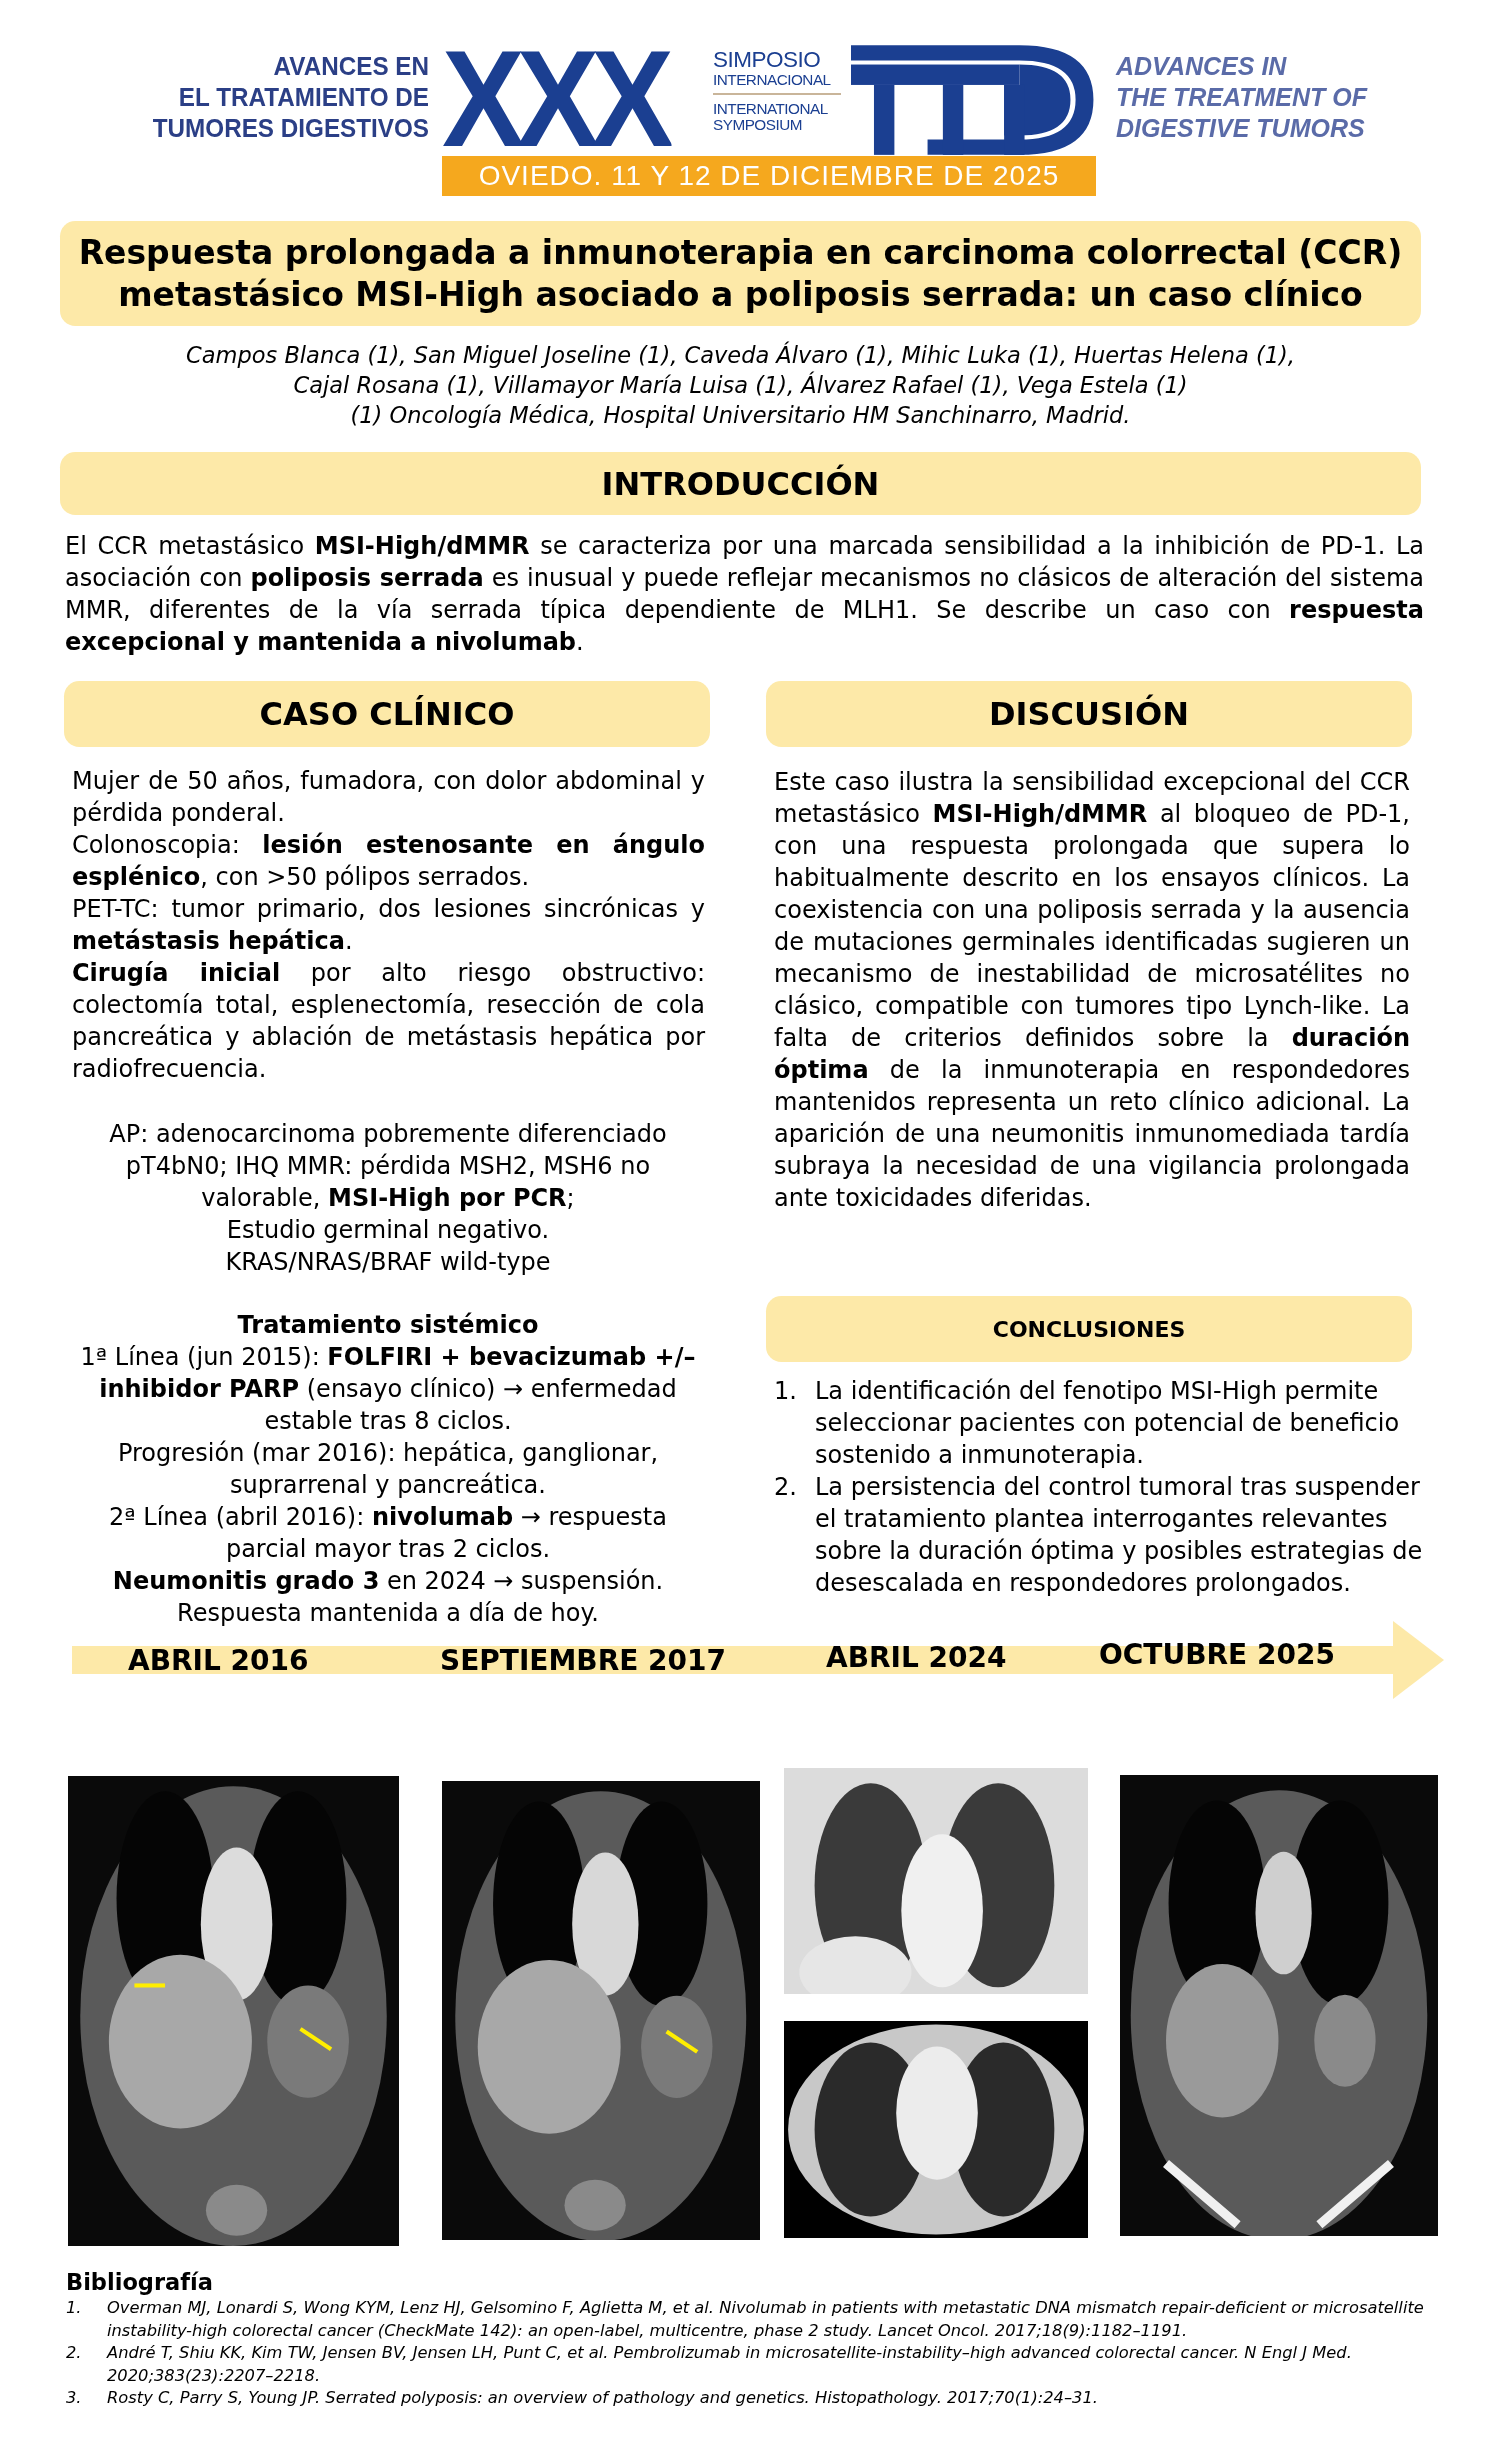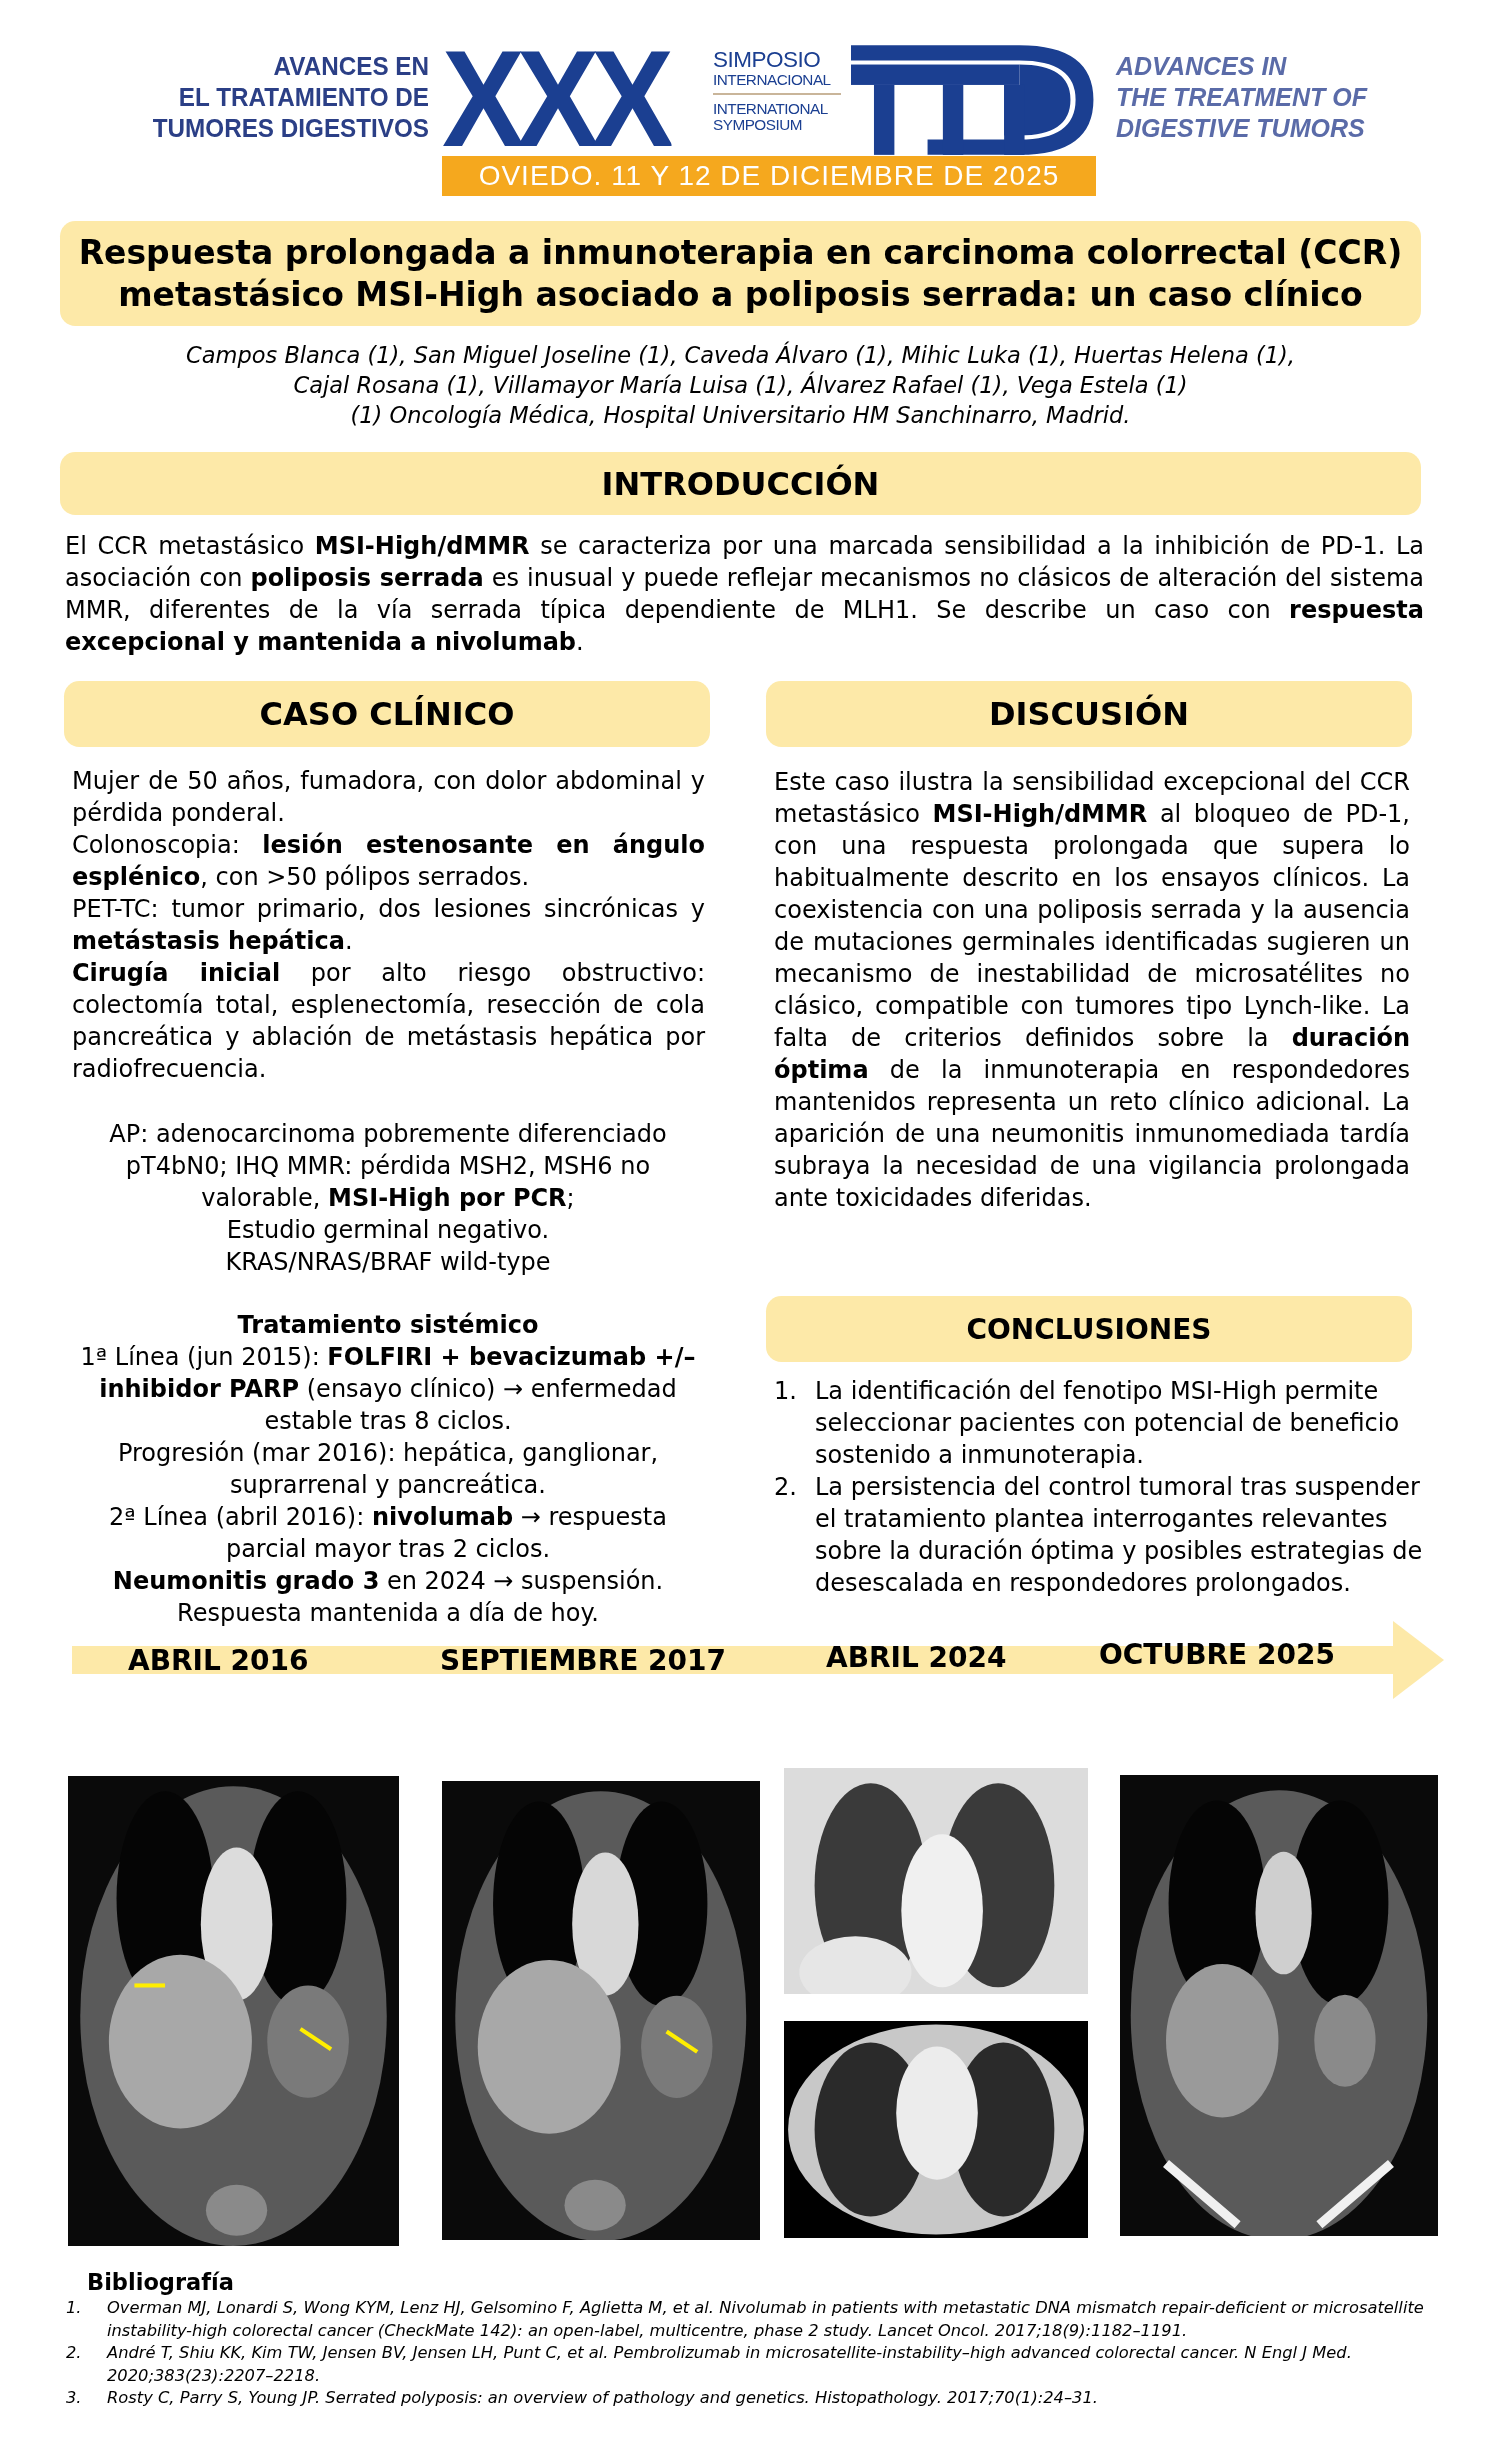--- a/index.html
+++ b/index.html
@@ -43,21 +43,21 @@
   
   .banner {
     position: absolute; background: #fde9a8; border-radius: 15.3px;
     display: flex; align-items: center; justify-content: center; text-align: center;
     font-weight: 700; color: #000;
   }
   .title-banner { left: 60px; top: 221px; width: 1361px; height: 105px; font-size: 33px; line-height: 42px; }
   .intro-banner { left: 60px; top: 452px; width: 1361px; height: 63px; font-size: 32px; }
   .caso-banner { left: 64px; top: 681px; width: 646px; height: 66px; font-size: 32px; }
   .disc-banner { left: 766px; top: 681px; width: 646px; height: 66px; font-size: 32px; }
-  .concl-banner { left: 766px; top: 1296px; width: 646px; height: 66px; font-size: 28px; }
+  .concl-banner { left: 766px; top: 1296px; width: 646px; height: 66px; font-size: 22px; }
 
   
   .authors {
     position: absolute; left: 60px; top: 340px; width: 1361px;
     text-align: center; font-style: italic; font-size: 22.5px; line-height: 30px;
   }
 
   
   .para { position: absolute; font-size: 24px; line-height: 32px; }
   .intro-text { left: 65px; top: 530px; width: 1359px; text-align: justify; }
@@ -84,21 +84,21 @@
   .ct.lung { background: #d6d6d6; }
   .ct-1 { left: 68px; top: 1776px; width: 331px; height: 470px; }
   .ct-2 { left: 442px; top: 1781px; width: 318px; height: 459px; }
   .ct-3 { left: 784px; top: 1768px; width: 304px; height: 226px; }
   .ct-4 { left: 784px; top: 2021px; width: 304px; height: 217px; background: #000; }
   .ct-5 { left: 1120px; top: 1775px; width: 318px; height: 461px; }
   .ct svg { width: 100%; height: 100%; display: block; }
 
   
   .biblio { position: absolute; left: 66px; top: 2268px; width: 1390px; }
-  .biblio-title { font-weight: 700; font-size: 22.5px; line-height: 29px; margin-left: 21px; }
+  .biblio-title { font-weight: 700; font-size: 22.5px; line-height: 29px; }
   .biblio ol { list-style: none; }
   .biblio li { display: flex; font-style: italic; font-size: 16.3px; line-height: 22.5px; }
   .biblio .num { width: 41px; flex: none; }
 </style>
 </head>
 <body>
 
 <div class="logo-left">
   <div>AVANCES EN</div>
   <div>EL TRATAMIENTO DE</div>

